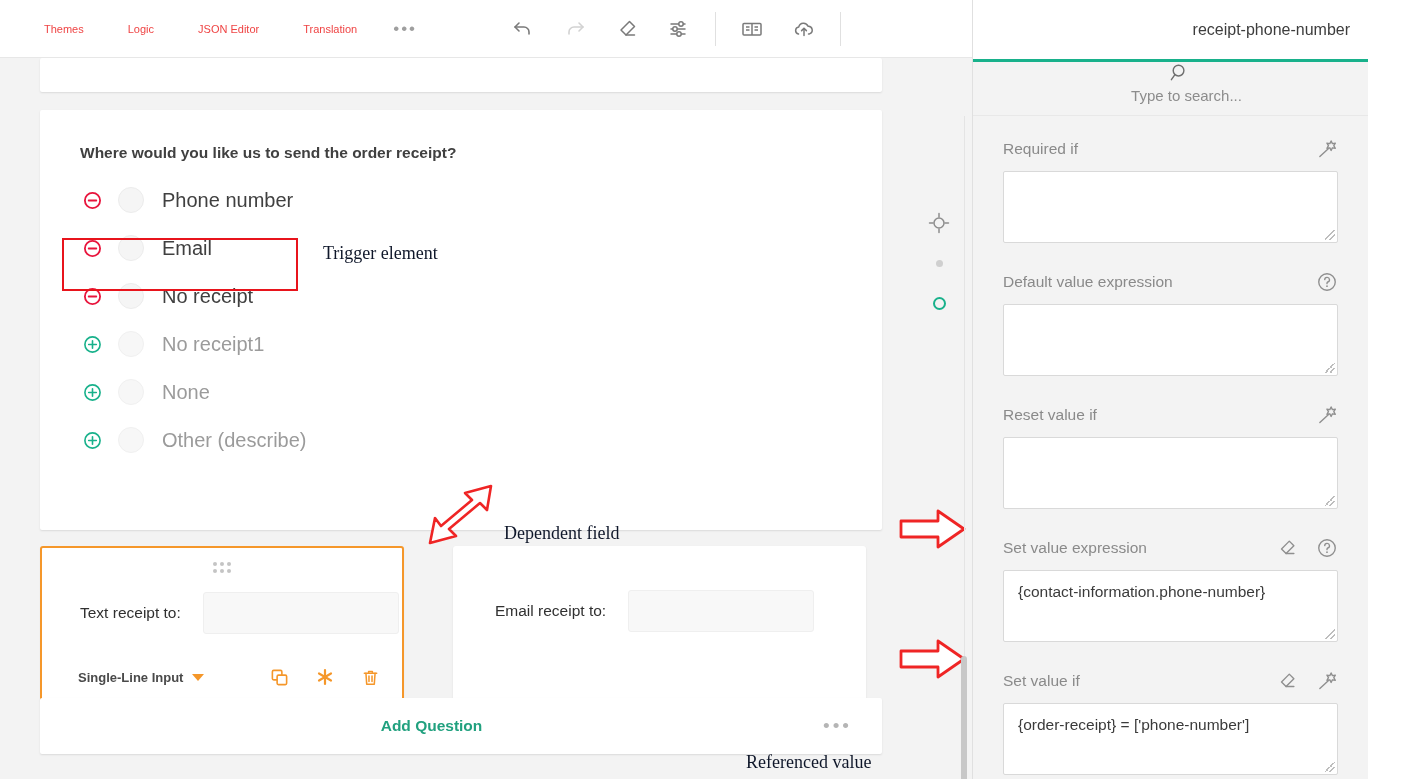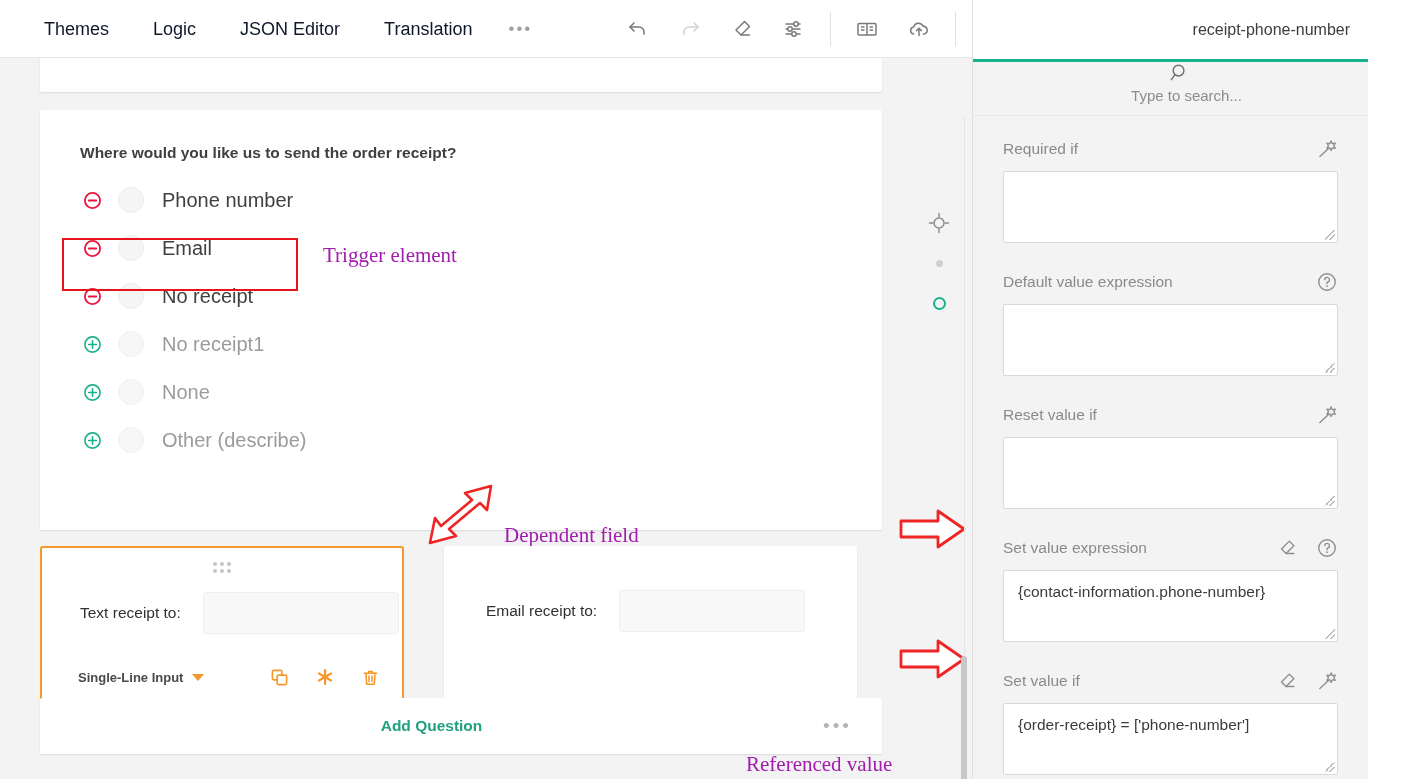--- a/index.html
+++ b/index.html
@@ -15,21 +15,21 @@
   .designer { position: relative; width: 972px; height: 779px; background: #f3f3f3; }
 
   
   .toolbar {
     position: absolute; top: 0; left: 0; width: 972px; height: 58px;
     background: #ffffff; display: flex; align-items: center;
     border-bottom: 1px solid #e7e7e7;
   }
   .tabs { display: flex; align-items: center; padding-left: 22px; }
   .tab {
-    font-size: 18px; color: #0f172a; padding: 0 22px; line-height: 58px;
+    font-size: 11px; color: #ef4444; padding: 0 22px; line-height: 58px;
     cursor: pointer; white-space: nowrap; text-align: right;
   }
   .tab-dots { color: #9f9f9f; letter-spacing: 2px; font-size: 17px; padding: 0 14px; cursor: pointer; }
 
   .tool-icons { display: flex; align-items: center; margin-left: 66px; gap: 0px; }
   .ticon {
     width: 52px; height: 58px; display: flex; align-items: center; justify-content: center;
     cursor: pointer;
   }
   .ticon svg { display: block; }
@@ -68,39 +68,39 @@
   .choice.ghost .radio { background: #f7f7f7; border-color: #f0f0f0; }
 
   .highlight-box {
     position: absolute; left: 62px; top: 180px; width: 236px; height: 53px;
     border: 2px solid #e8141c; pointer-events: none;
   }
 
   
   .anno {
     position: absolute; font-family: "Liberation Serif", serif;
-    color: #a21caf; font-size: 21px; white-space: nowrap;
+    color: #0f172a; font-size: 18px; white-space: nowrap;
   }
   .anno-trigger { left: 323px; top: 185px; }
   .anno-dep { left: 504px; top: 465px; }
   .anno-ref { left: 746px; top: 694px; }
 
   .arrow-svg { position: absolute; pointer-events: none; }
 
   
   .qrow { position: absolute; left: 40px; top: 488px; width: 842px; height: 155px; }
   .qcard {
     position: absolute; top: 0; height: 155px; background: #ffffff; border-radius: 3px;
   }
   .qcard.selected {
     left: 0px; width: 364px; border: 2px solid #f5972a;
     box-shadow: 0 1px 2px rgba(0,0,0,.06);
   }
   .qcard.plain {
-    left: 404px; width: 413px; box-shadow: 0 1px 2px rgba(0,0,0,.10);
+    left: 413px; width: 413px; box-shadow: 0 1px 2px rgba(0,0,0,.10);
   }
   .drag-dots {
     position: absolute; top: 14px; left: 50%; transform: translateX(-50%);
     display: grid; grid-template-columns: repeat(3, 4px); gap: 3px;
   }
   .drag-dots i { width: 4px; height: 4px; background: #c4c4c4; border-radius: 50%; display: block; }
   .qbody { display: flex; align-items: center; padding: 44px 0 0 38px; }
   .qlabel { font-size: 15.5px; color: #303030; font-weight: 500; }
   .qinput {
     margin-left: 22px; width: 196px; height: 42px;

